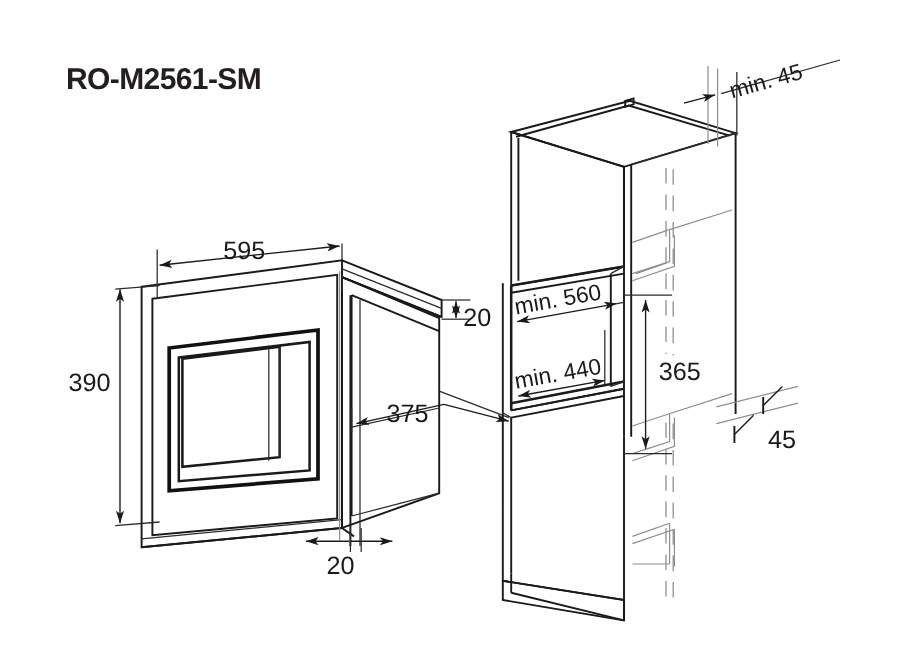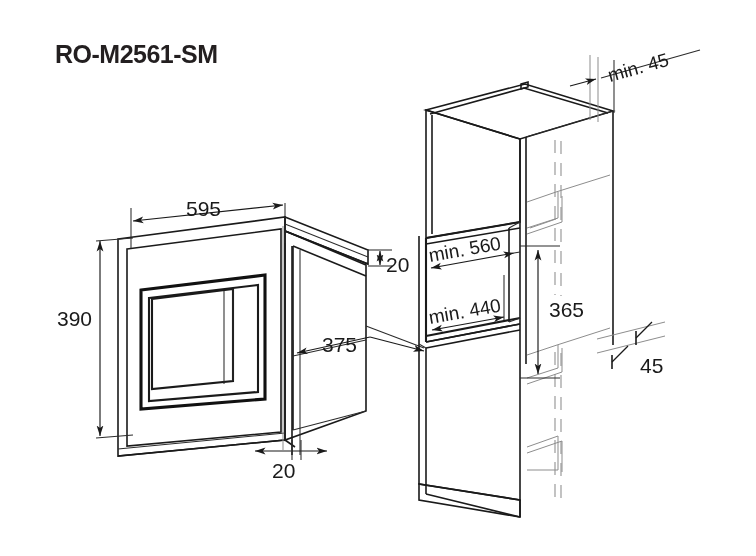--- a/index.html
+++ b/index.html
@@ -3,21 +3,21 @@
 <meta charset="utf-8">
 <style>
   html,body{margin:0;padding:0;background:#ffffff;}
   body{
     width:756px;height:556px;overflow:hidden;
     font-family:"Liberation Sans", sans-serif;
     color:#1a1a1a;
   }
   #stage{position:relative;width:756px;height:556px;background:#fff;}
   #title{
-    position:absolute;left:55px;top:40px;
+    position:absolute;left:55px;top:52px;
     font-family:"Liberation Sans", sans-serif;
     font-size:25px;font-weight:bold;letter-spacing:-0.5px;
     color:#231f20;white-space:nowrap;
   }
   svg{position:absolute;left:0;top:0;}
   .solid{fill:none;stroke:#1a1a1a;stroke-width:1.6;stroke-linejoin:miter;stroke-linecap:butt;}
   .solid-thick{fill:none;stroke:#111;stroke-width:3.1;stroke-linejoin:miter;}
   .solid-med{fill:none;stroke:#1a1a1a;stroke-width:2.1;stroke-linejoin:miter;}
   .thin{fill:none;stroke:#2b2b2b;stroke-width:1.05;}
   .dim{fill:none;stroke:#1a1a1a;stroke-width:1.15;}

